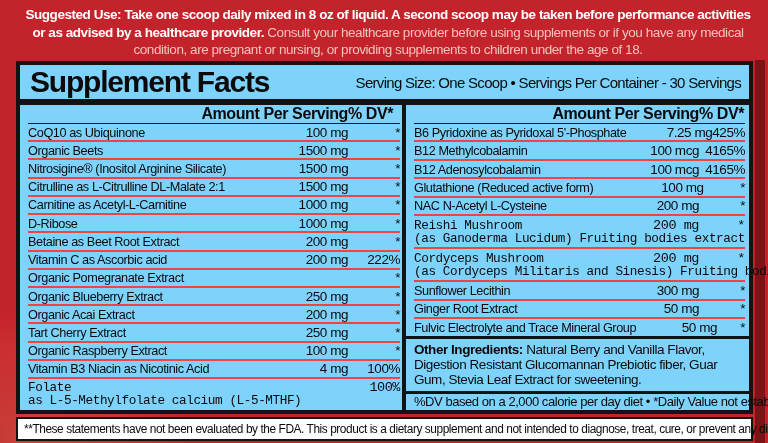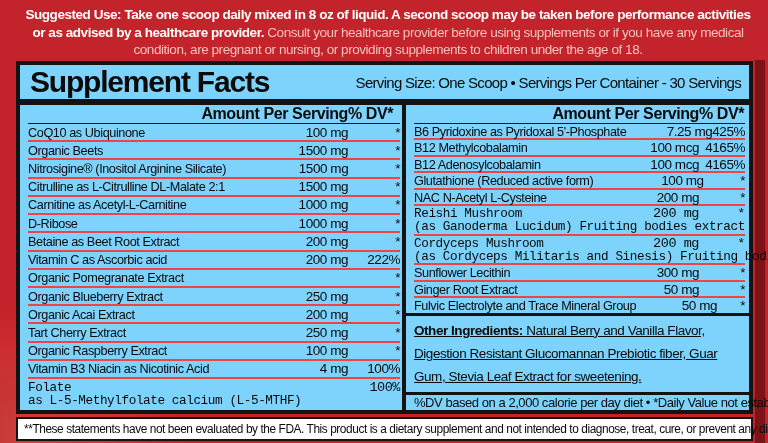--- a/index.html
+++ b/index.html
@@ -60,21 +60,21 @@
   .nm{flex:1;white-space:nowrap;overflow:visible;transform:scaleX(0.94);transform-origin:left center;}
   .amt{text-align:right;white-space:nowrap;}
   .dv{text-align:right;white-space:nowrap;}
   .lcol .amt{width:110px;}
   .lcol .dv{width:52px;}
   .rcol .amt{width:110px;}
   .rcol .dv{width:46px;}
   .sub{white-space:nowrap;transform:scaleX(0.94);transform-origin:left center;margin-top:-2px;}
 
   .midbar{flex:0 0 3px;background:#131313;margin-left:-8px;margin-right:-4px;}
-  .oi{flex:0 0 auto;padding:3px 2px 4px 0;font-size:13.5px;letter-spacing:-0.45px;line-height:23px;text-decoration:underline;}
+  .oi{flex:0 0 auto;padding:3px 2px 4px 0;font-size:13.5px;letter-spacing:-0.45px;line-height:15px;}
   .oi .bold{font-weight:bold;}
   .thinbar{flex:0 0 3px;background:#131313;margin-left:-8px;margin-right:-4px;}
   .footnote{flex:1;display:flex;align-items:center;font-size:13px;letter-spacing:-0.45px;white-space:nowrap;}
 
   
   .fda-bar{
     position:absolute;left:16px;top:417px;width:737px;height:24px;
     background:#ffffff;border:2px solid #131313;box-sizing:border-box;
     display:flex;align-items:center;padding:0 6px;color:#0a0a0a;
   }

